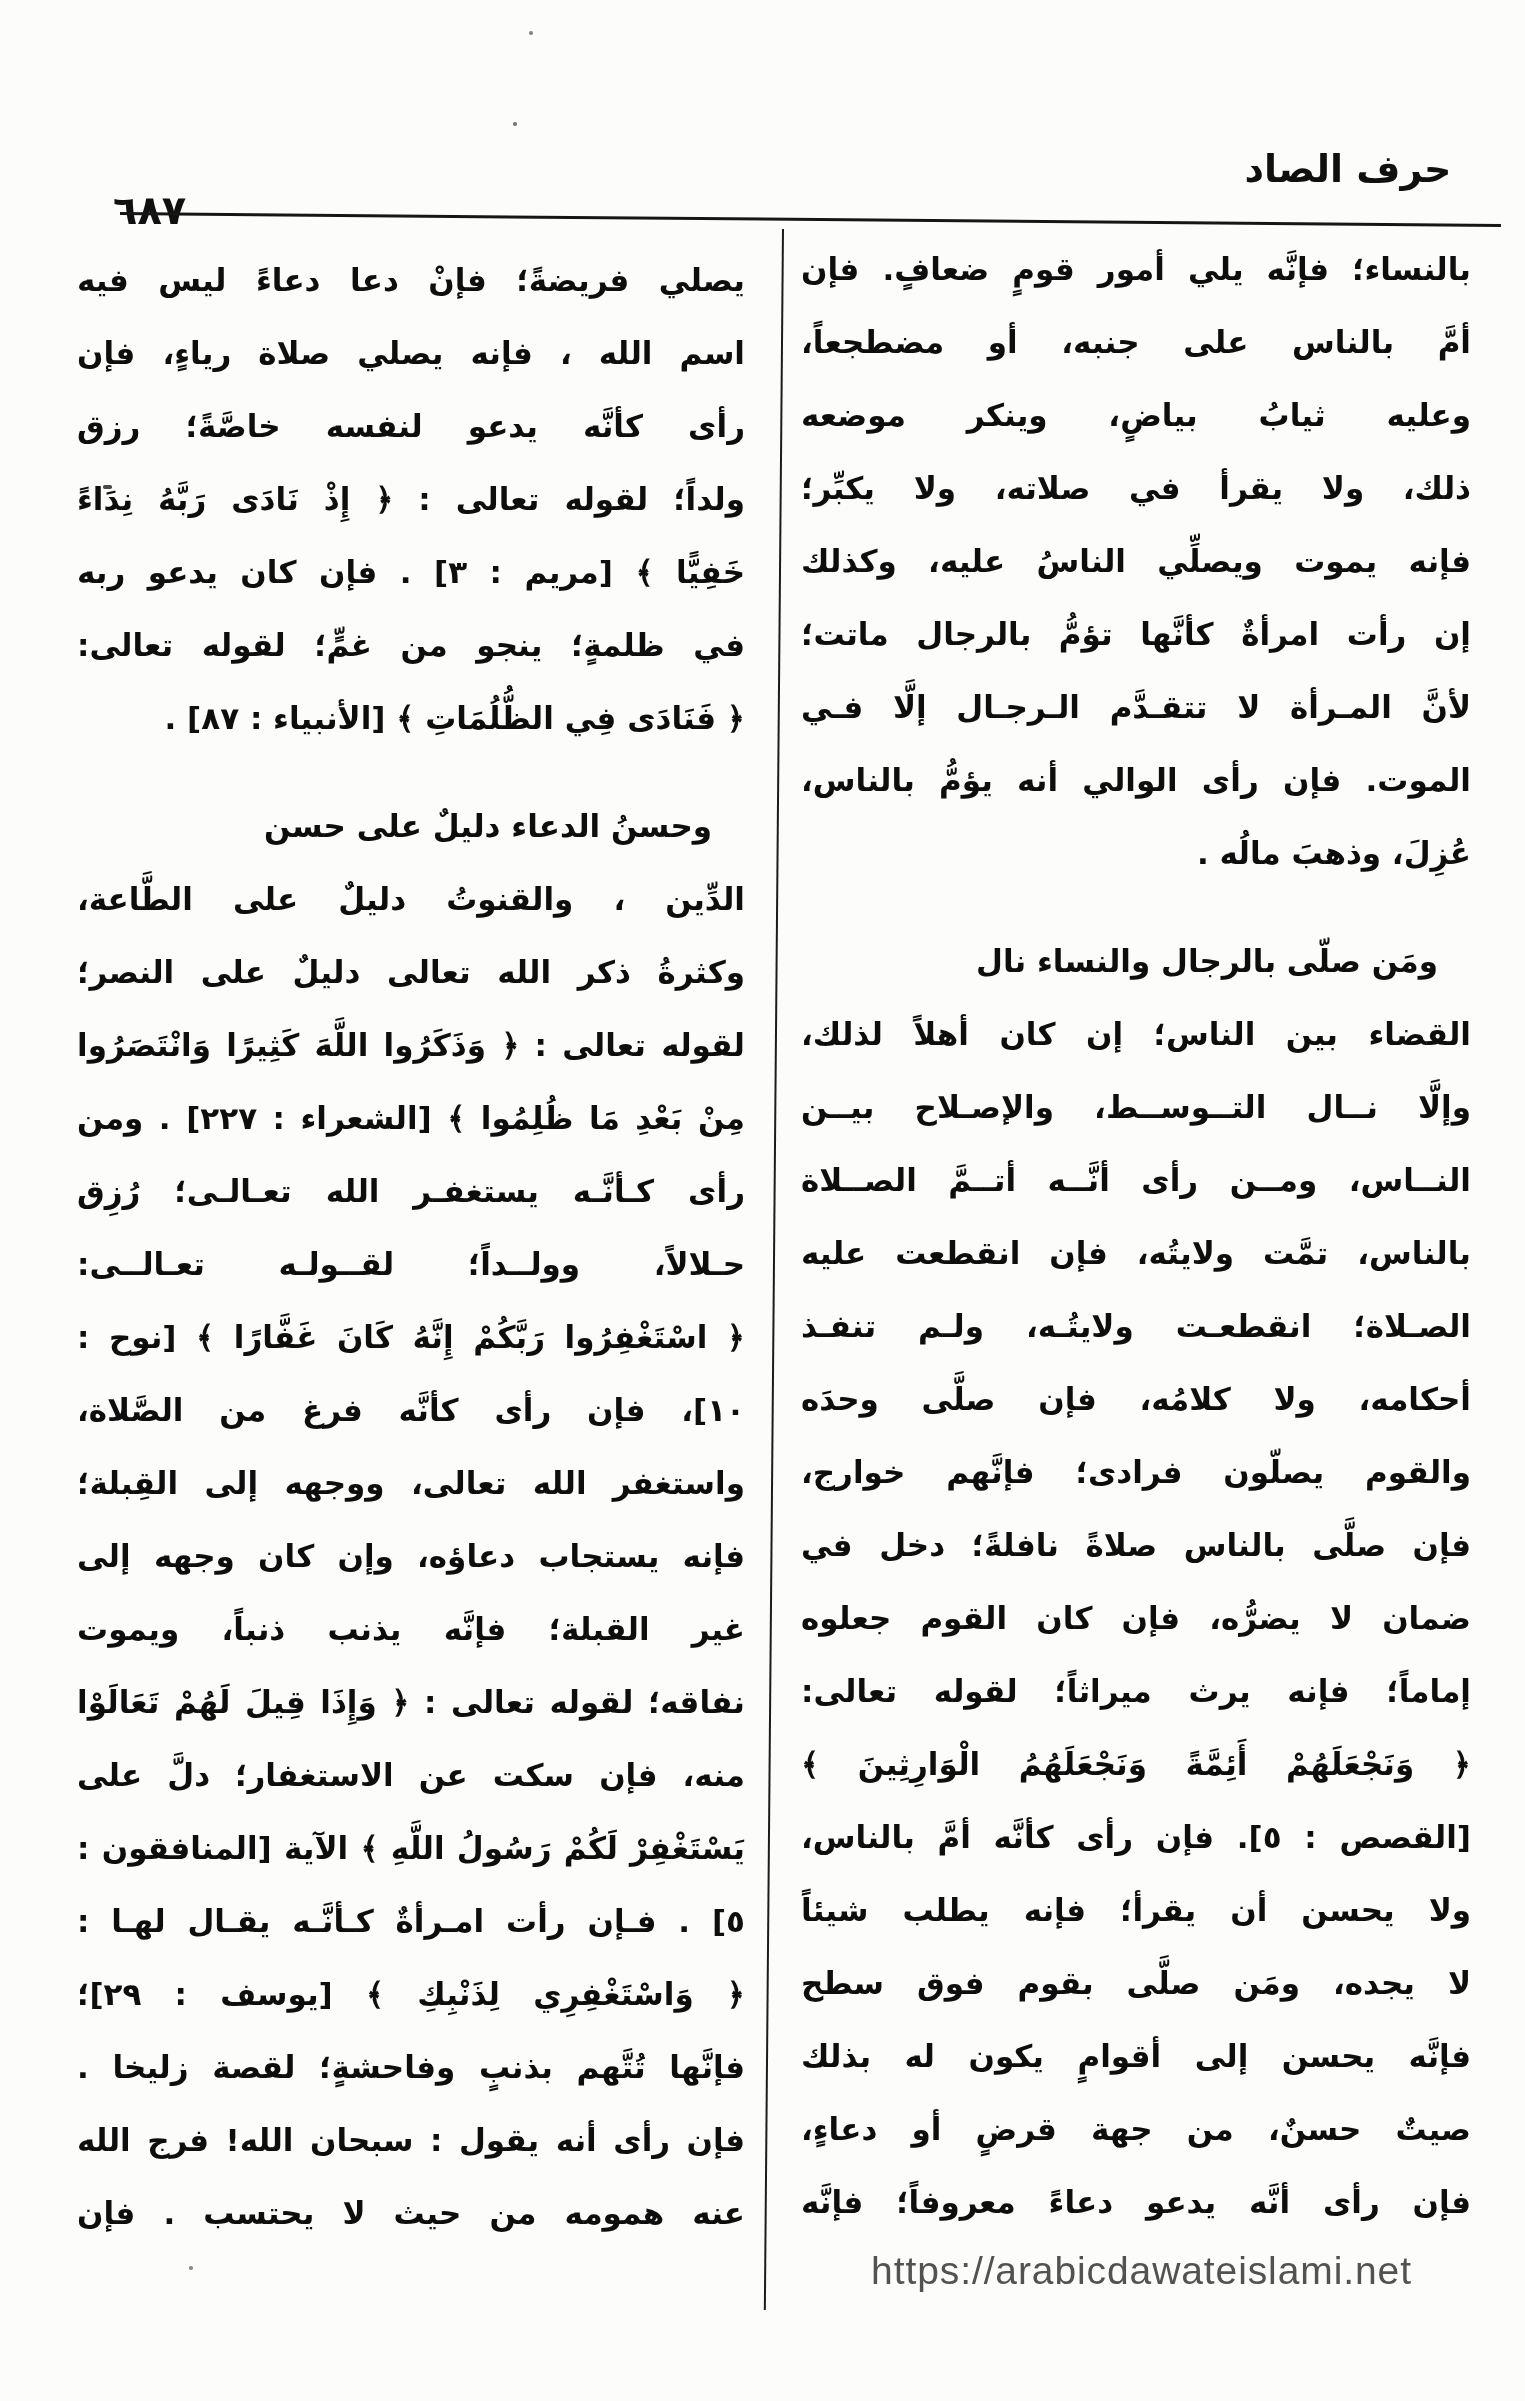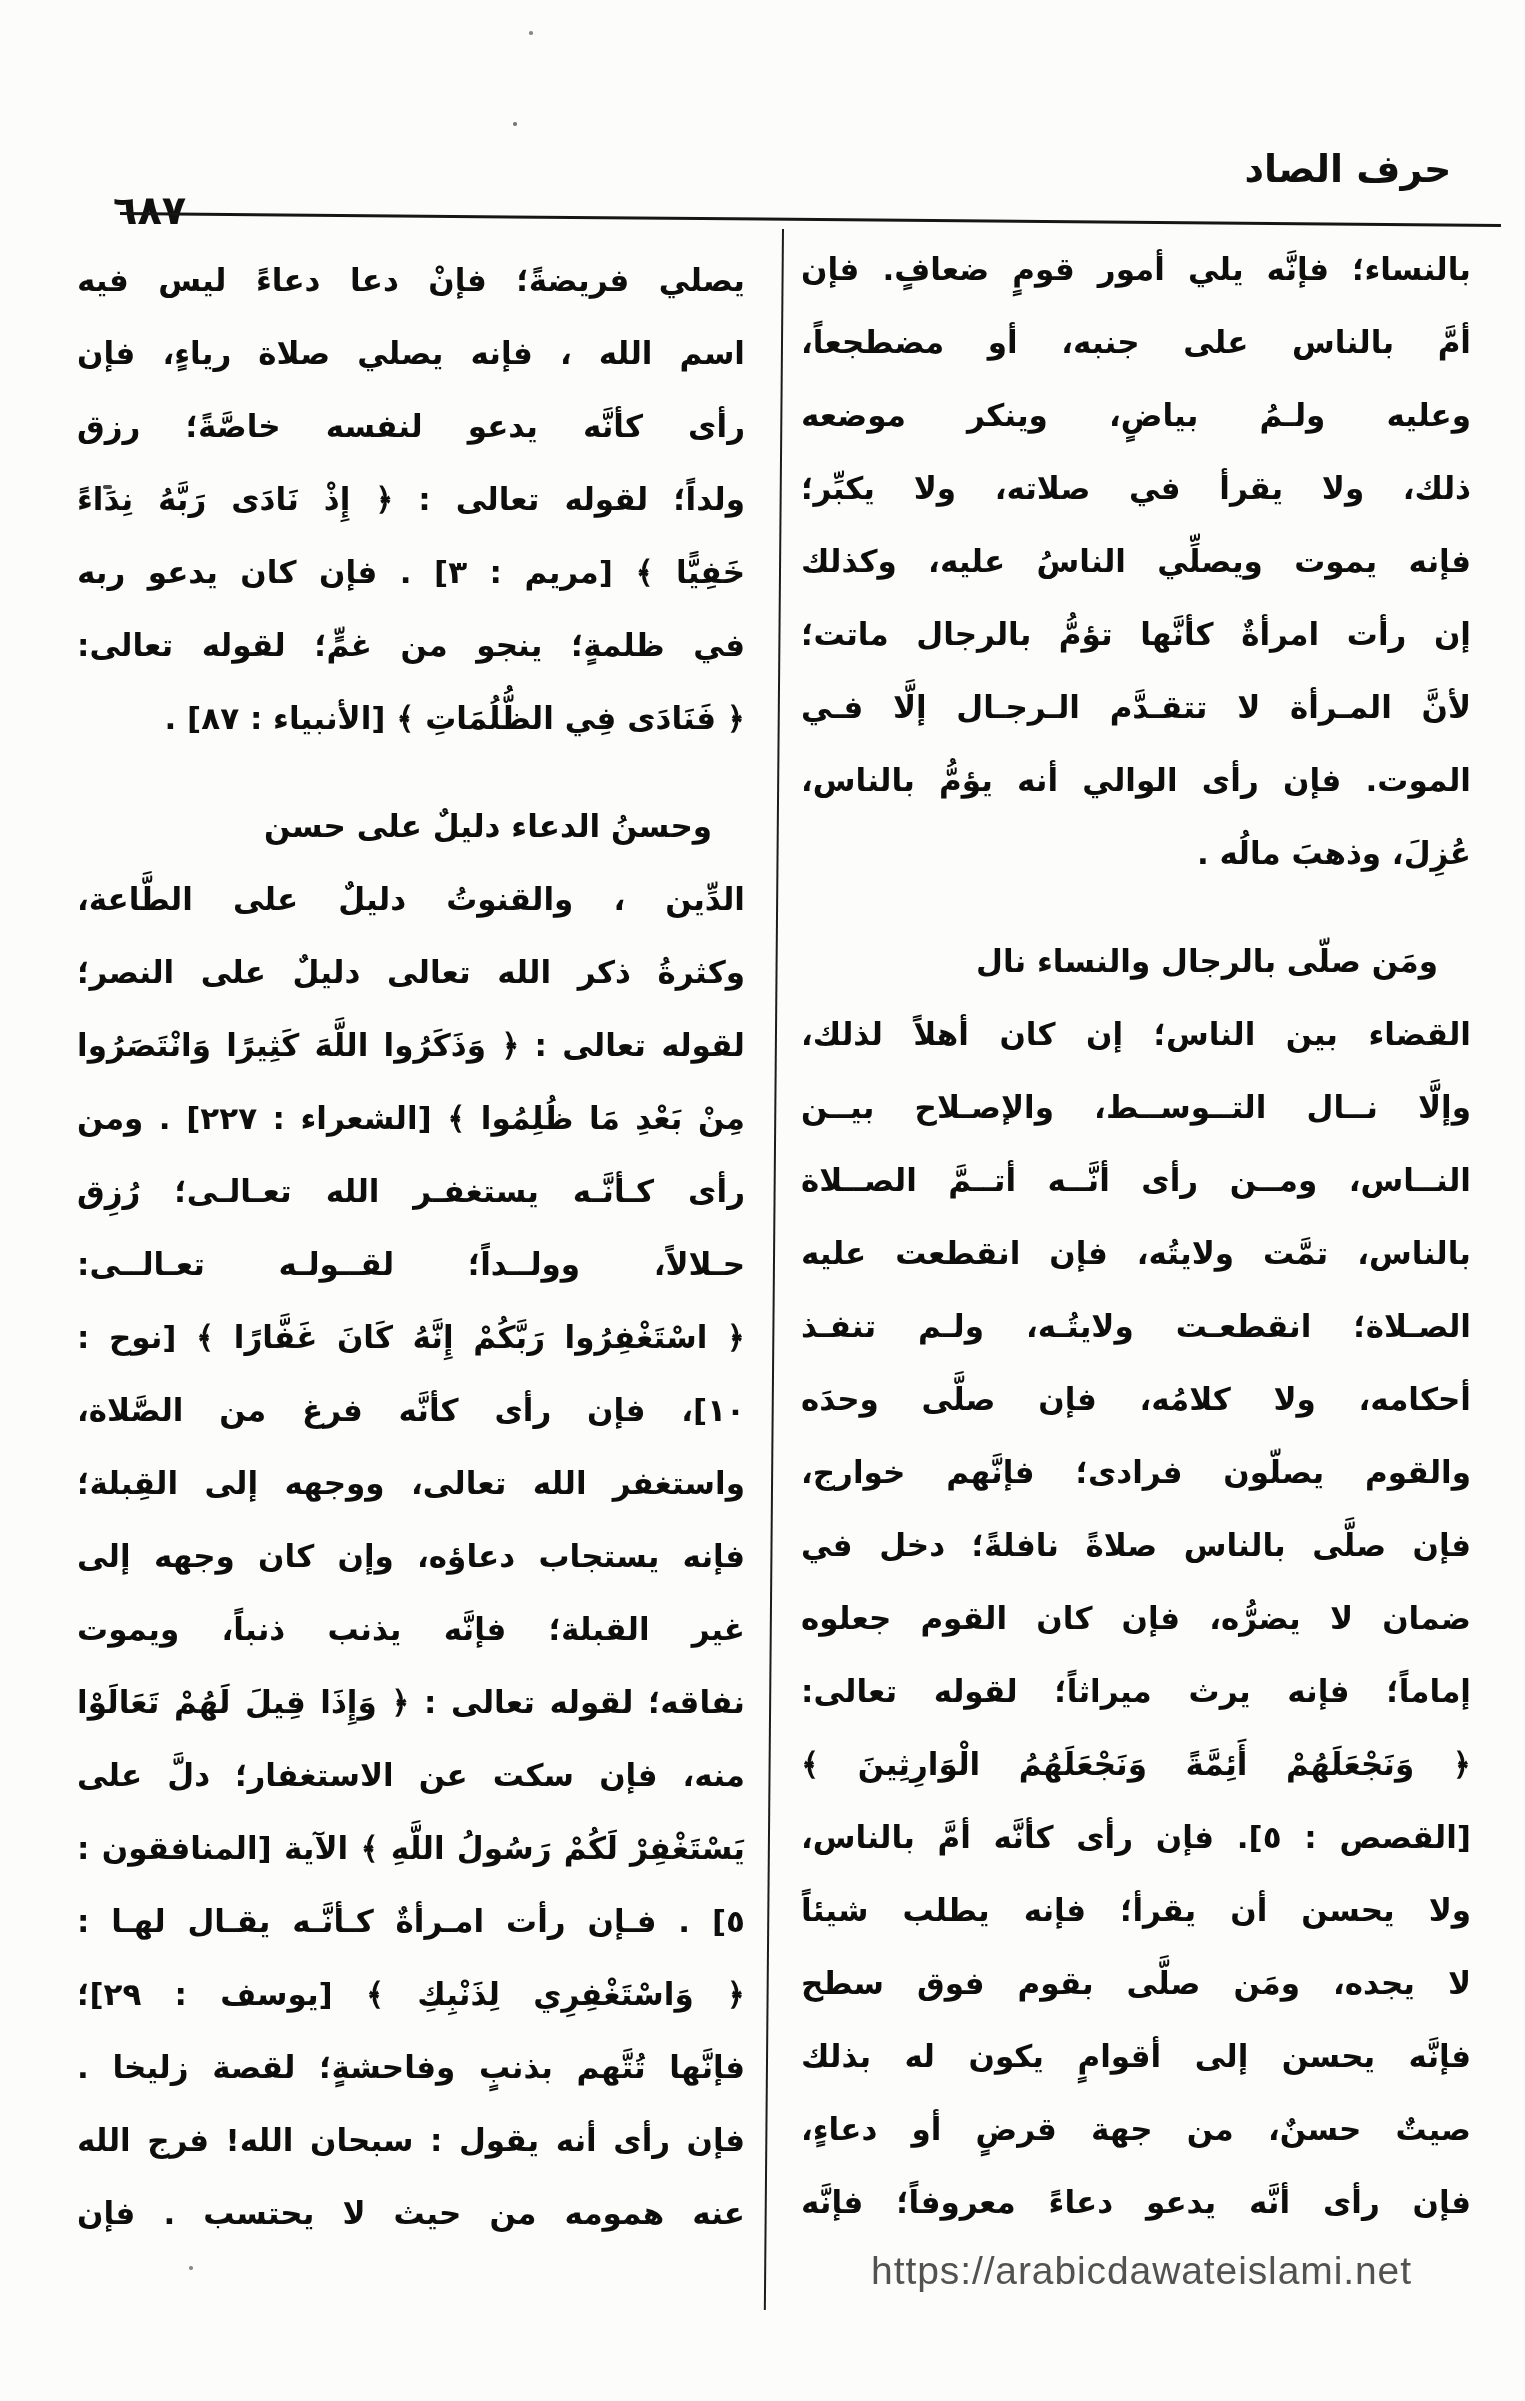--- a/index.html
+++ b/index.html
@@ -78,21 +78,21 @@
   <div class="page-number">٦٨٧</div>
   <div class="section-title">حرف الصاد</div>
   <div class="header-rule"></div>
 
   <div class="column-divider"></div>
 
   <div class="col col-right" id="col-right">
       <div class="para">
         <div class="line">بالنساء؛ فإنَّه يلي أمور قومٍ ضعافٍ. فإن</div>
         <div class="line">أمَّ بالناس على جنبه، أو مضطجعاً،</div>
-        <div class="line">وعليه ولـمُ بياضٍ، وينكر موضعه</div>
+        <div class="line">وعليه ثيابُ بياضٍ، وينكر موضعه</div>
         <div class="line">ذلك، ولا يقرأ في صلاته، ولا يكبِّر؛</div>
         <div class="line">فإنه يموت ويصلِّي الناسُ عليه، وكذلك</div>
         <div class="line">إن رأت امرأةٌ كأنَّها تؤمُّ بالرجال ماتت؛</div>
         <div class="line">لأنَّ المـرأة لا تتقـدَّم الـرجـال إلَّا فـي</div>
         <div class="line">الموت. فإن رأى الوالي أنه يؤمُّ بالناس،</div>
         <div class="line end">عُزِلَ، وذهبَ مالُه .</div>
       </div>
       <div class="para">
         <div class="line open">ومَن صلّى بالرجال والنساء نال</div>
         <div class="line">القضاء بين الناس؛ إن كان أهلاً لذلك،</div>

